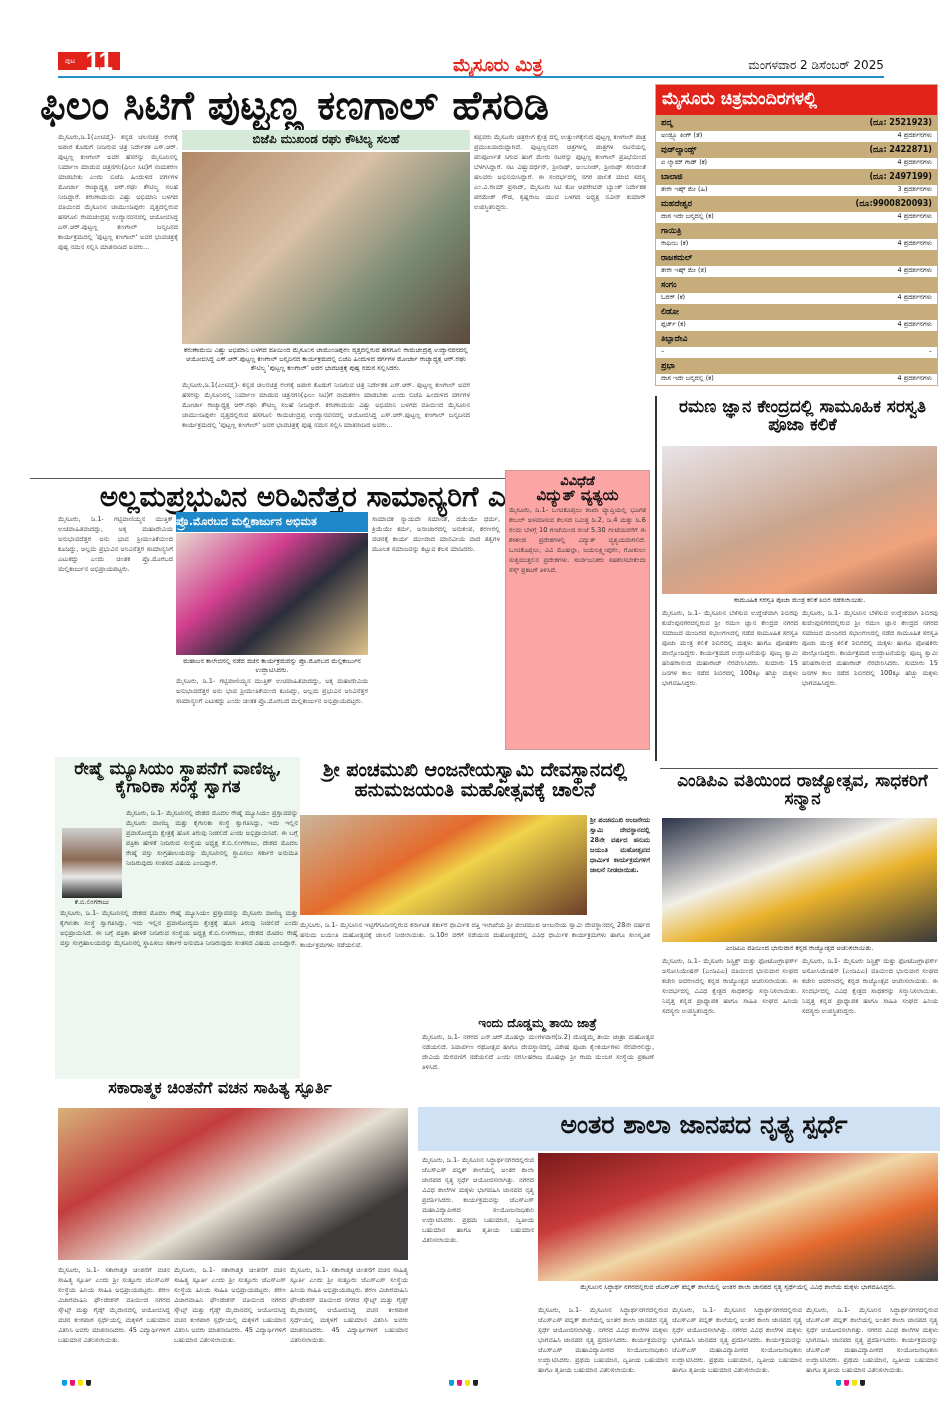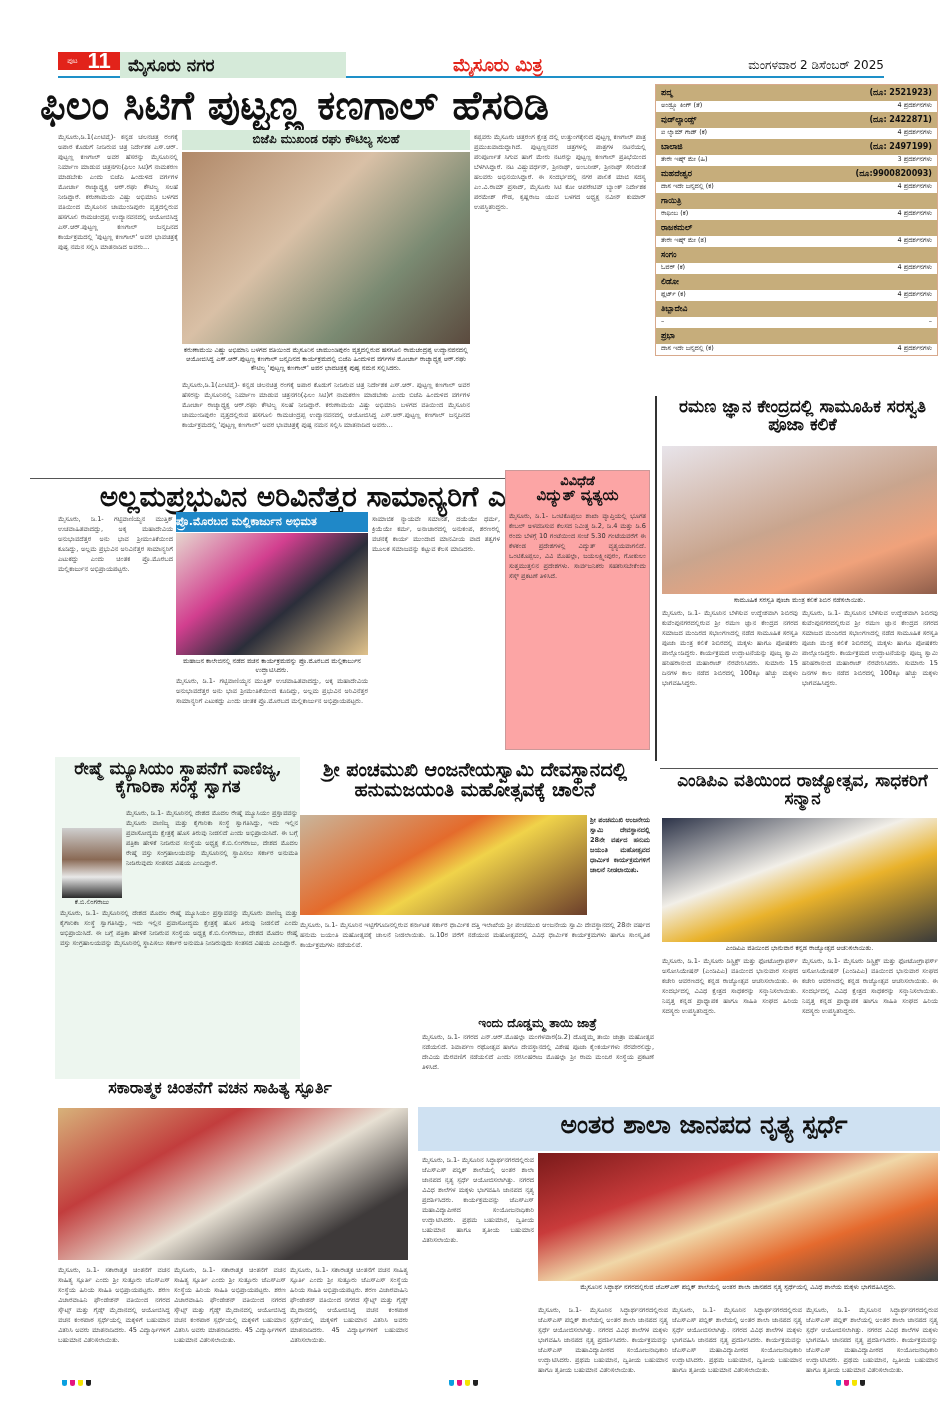--- a/index.html
+++ b/index.html
@@ -1,20 +1,20 @@
 <!DOCTYPE html>
 <html><head>
 <meta charset="utf-8">
 <style>
 *{box-sizing:border-box;margin:0;padding:0}
 body{width:945px;height:1424px;background:#fff;font-family:"DejaVu Sans",sans-serif;color:#111;position:relative;overflow:hidden}
 .abs{position:absolute}
 .mast{left:58px;top:52px;width:826px;height:26px;border-bottom:2px solid #1e90c8}
 .pg{position:absolute;left:0;top:0;width:62px;height:18px;background:#e2231a;color:#fff;display:flex;align-items:center;justify-content:center;gap:10px}
-.pg .lbl{font-size:7px}.pg .num{font-size:22px;font-weight:bold;font-family:"Liberation Sans",sans-serif}
+.pg .lbl{font-size:7px}.pg .num{font-size:26px;font-weight:bold;font-family:"Liberation Sans",sans-serif}
 .sect{position:absolute;left:62px;top:0;width:226px;height:26px;background:#d5ead9;font-size:17px;font-weight:bold;padding-left:8px;line-height:26px}
 .brand{position:absolute;left:350px;top:0;width:180px;text-align:center;color:#e2231a;font-size:18px;font-weight:bold;line-height:26px;font-family:"DejaVu Serif",serif}
 .date{position:absolute;right:0;top:0;font-size:12px;line-height:26px}
 .headline{font-weight:bold;font-family:"DejaVu Serif",serif;color:#111;line-height:1.05}
 .txt{font-size:6.6px;line-height:10px;color:#333;text-align:justify;overflow:hidden}
 .photo{background:linear-gradient(135deg,#b08868,#d9c0a6 40%,#7a8a72 70%,#5b4a3e);overflow:hidden}
 .cap{font-size:6.5px;line-height:9px;text-align:center;color:#222}
 .sub{background:#d5ead9;text-align:center;font-weight:bold;font-size:12px;line-height:18px}
 .bluebar{background:#1f88c8;color:#fff;font-weight:bold;}
 .rule{background:#555}
@@ -27,34 +27,34 @@
 .cmyk span{width:5px;height:6px;border-radius:0 0 3px 3px}
 </style>
 </head>
 <body>
 
 <div class="abs mast">
   <div class="pg">
     <span class="lbl">ಪುಟ</span>
     <span class="num">11</span>
   </div>
-  <div class="sect">ಮೈಸೂರು ನಗರ</div>
   <div class="brand">ಮೈಸೂರು ಮಿತ್ರ</div>
   <div class="date">ಮಂಗಳವಾರ 2 ಡಿಸೆಂಬರ್ 2025</div>
 </div>
 
 <div class="abs headline" style="left:40px;top:84px;width:610px;font-size:40px;text-align:left">ಫಿಲಂ ಸಿಟಿಗೆ ಪುಟ್ಟಣ್ಣ ಕಣಗಾಲ್ ಹೆಸರಿಡಿ</div>
 <div class="abs txt" style="left:58px;top:132px;width:120px;height:330px">ಮೈಸೂರು,ಡಿ.1(ಎಂಟಿವೈ)- ಕನ್ನಡ ಚಲನಚಿತ್ರ ರಂಗಕ್ಕೆ ಅಪಾರ ಕೊಡುಗೆ ನೀಡಿರುವ ಚಿತ್ರ ನಿರ್ದೇಶಕ ಎಸ್.ಆರ್. ಪುಟ್ಟಣ್ಣ ಕಣಗಾಲ್ ಅವರ ಹೆಸರನ್ನು ಮೈಸೂರಿನಲ್ಲಿ ನಿರ್ಮಾಣ ಮಾಡುವ ಚಿತ್ರನಗರಿ(ಫಿಲಂ ಸಿಟಿ)ಗೆ ನಾಮಕರಣ ಮಾಡಬೇಕು ಎಂದು ಬಿಜೆಪಿ ಹಿಂದುಳಿದ ವರ್ಗಗಳ ಮೋರ್ಚಾ ರಾಜ್ಯಾಧ್ಯಕ್ಷ ಆರ್.ರಘು ಕೌಟಿಲ್ಯ ಸಲಹೆ ನೀಡಿದ್ದಾರೆ. ಕರುಣಾಮಯಿ ವಿಷ್ಣು ಅಭಿಮಾನಿ ಬಳಗದ ವತಿಯಿಂದ ಮೈಸೂರಿನ ಚಾಮುಂಡಿಪುರಂ ವೃತ್ತದಲ್ಲಿರುವ ಹಸಗೂಲಿ ರಾಮಚಂದ್ರಪ್ಪ ಉದ್ಯಾನವನದಲ್ಲಿ ಆಯೋಜಿಸಿದ್ದ ಎಸ್.ಆರ್.ಪುಟ್ಟಣ್ಣ ಕಣಗಾಲ್ ಜನ್ಮದಿನದ ಕಾರ್ಯಕ್ರಮದಲ್ಲಿ 'ಪುಟ್ಟಣ್ಣ ಕಣಗಾಲ್' ಅವರ ಭಾವಚಿತ್ರಕ್ಕೆ ಪುಷ್ಪ ನಮನ ಸಲ್ಲಿಸಿ ಮಾತನಾಡಿದ ಅವರು...</div>
 <div class="abs sub" style="left:182px;top:130px;width:288px;height:20px">ಬಿಜೆಪಿ ಮುಖಂಡ ರಘು ಕೌಟಿಲ್ಯ ಸಲಹೆ</div>
 <div class="abs photo" style="left:182px;top:152px;width:288px;height:192px"></div>
 <div class="abs cap" style="left:182px;top:346px;width:288px;height:30px">ಕರುಣಾಮಯಿ ವಿಷ್ಣು ಅಭಿಮಾನಿ ಬಳಗದ ವತಿಯಿಂದ ಮೈಸೂರಿನ ಚಾಮುಂಡಿಪುರಂ ವೃತ್ತದಲ್ಲಿರುವ ಹಸಗೂಲಿ ರಾಮಚಂದ್ರಪ್ಪ ಉದ್ಯಾನವನದಲ್ಲಿ ಆಯೋಜಿಸಿದ್ದ ಎಸ್.ಆರ್.ಪುಟ್ಟಣ್ಣ ಕಣಗಾಲ್ ಜನ್ಮದಿನದ ಕಾರ್ಯಕ್ರಮದಲ್ಲಿ ಬಿಜೆಪಿ ಹಿಂದುಳಿದ ವರ್ಗಗಳ ಮೋರ್ಚಾ ರಾಜ್ಯಾಧ್ಯಕ್ಷ ಆರ್.ರಘು ಕೌಟಿಲ್ಯ 'ಪುಟ್ಟಣ್ಣ ಕಣಗಾಲ್' ಅವರ ಭಾವಚಿತ್ರಕ್ಕೆ ಪುಷ್ಪ ನಮನ ಸಲ್ಲಿಸಿದರು.</div>
 <div class="abs txt" style="left:474px;top:132px;width:172px;height:330px">ಕಪ್ಪವರು ಮೈಸೂರು ಚಿತ್ರರಂಗ ಕ್ಷೇತ್ರ ದಲ್ಲಿ ಉತ್ತುಂಗಕ್ಕೇರಿದ ಪುಟ್ಟಣ್ಣ ಕಣಗಾಲ್ ಪಾತ್ರ ಪ್ರಮುಖವಾದುದ್ದಾಗಿದೆ. ಪುಟ್ಟಣ್ಣನವರ ಚಿತ್ರಗಳಲ್ಲಿ ಪಾತ್ರಗಳ ನಟನೆಯಲ್ಲಿ ಪರಿಪೂರ್ಣತೆ ಸಿಗುವ ಹಾಗೆ ಮೇರು ನಟರನ್ನು ಪುಟ್ಟಣ್ಣ ಕಣಗಾಲ್ ಪ್ರತಿಭೆಯಿಂದ ಬೆಳಗಿಸಿದ್ದಾರೆ. ನಟ ವಿಷ್ಣುವರ್ಧನ್, ಶ್ರೀನಾಥ್, ಅಂಬರೀಶ್, ಶ್ರೀನಾಥ್ ಸೇರಿದಂತೆ ಹಲವರು ಅಭಿನಯಿಸಿದ್ದಾರೆ. ಈ ಸಂದರ್ಭದಲ್ಲಿ ನಗರ ಪಾಲಿಕೆ ಮಾಜಿ ಸದಸ್ಯ ಎಂ.ವಿ.ರಾಮ್ ಪ್ರಸಾದ್, ಮೈಸೂರು ಸಿಟಿ ಕೋ ಆಪರೇಟಿವ್ ಬ್ಯಾಂಕ್ ನಿರ್ದೇಶಕ ಪರಮೇಶ್ ಗೌಡ, ಕೃಷ್ಣರಾಜ ಯುವ ಬಳಗದ ಅಧ್ಯಕ್ಷ ನವೀನ್ ಕುಮಾರ್ ಉಪಸ್ಥಿತರಿದ್ದರು.</div>
 <div class="abs txt" style="left:182px;top:380px;width:288px;height:82px">ಮೈಸೂರು,ಡಿ.1(ಎಂಟಿವೈ)- ಕನ್ನಡ ಚಲನಚಿತ್ರ ರಂಗಕ್ಕೆ ಅಪಾರ ಕೊಡುಗೆ ನೀಡಿರುವ ಚಿತ್ರ ನಿರ್ದೇಶಕ ಎಸ್.ಆರ್. ಪುಟ್ಟಣ್ಣ ಕಣಗಾಲ್ ಅವರ ಹೆಸರನ್ನು ಮೈಸೂರಿನಲ್ಲಿ ನಿರ್ಮಾಣ ಮಾಡುವ ಚಿತ್ರನಗರಿ(ಫಿಲಂ ಸಿಟಿ)ಗೆ ನಾಮಕರಣ ಮಾಡಬೇಕು ಎಂದು ಬಿಜೆಪಿ ಹಿಂದುಳಿದ ವರ್ಗಗಳ ಮೋರ್ಚಾ ರಾಜ್ಯಾಧ್ಯಕ್ಷ ಆರ್.ರಘು ಕೌಟಿಲ್ಯ ಸಲಹೆ ನೀಡಿದ್ದಾರೆ. ಕರುಣಾಮಯಿ ವಿಷ್ಣು ಅಭಿಮಾನಿ ಬಳಗದ ವತಿಯಿಂದ ಮೈಸೂರಿನ ಚಾಮುಂಡಿಪುರಂ ವೃತ್ತದಲ್ಲಿರುವ ಹಸಗೂಲಿ ರಾಮಚಂದ್ರಪ್ಪ ಉದ್ಯಾನವನದಲ್ಲಿ ಆಯೋಜಿಸಿದ್ದ ಎಸ್.ಆರ್.ಪುಟ್ಟಣ್ಣ ಕಣಗಾಲ್ ಜನ್ಮದಿನದ ಕಾರ್ಯಕ್ರಮದಲ್ಲಿ 'ಪುಟ್ಟಣ್ಣ ಕಣಗಾಲ್' ಅವರ ಭಾವಚಿತ್ರಕ್ಕೆ ಪುಷ್ಪ ನಮನ ಸಲ್ಲಿಸಿ ಮಾತನಾಡಿದ ಅವರು...</div>
 
 <div class="abs tbl">
+  <div class="ttl">ಮೈಸೂರು ಚಿತ್ರಮಂದಿರಗಳಲ್ಲಿ</div>
   <div id="theatre-rows">
       <div class="th">
         <span>ಪದ್ಮ</span>
         <span>(ದೂ: 2521923)</span>
       </div>
       <div class="tr">
         <span>ಅಂಡ್ರ್ಯೂ ಕಿಂಗ್ (ತೆ)</span>
         <span>4 ಪ್ರದರ್ಶನಗಳು</span>
       </div>
       <div class="th">
@@ -143,21 +143,21 @@
 <div class="abs headline" style="left:30px;top:482px;width:615px;font-size:28px;text-align:center">ಅಲ್ಲಮಪ್ರಭುವಿನ ಅರಿವಿನೆತ್ತರ ಸಾಮಾನ್ಯರಿಗೆ ಎಟುಕದ್ದು</div>
 <div class="abs txt" style="left:58px;top:514px;width:115px;height:240px">ಮೈಸೂರು, ಡಿ.1- ಗಟ್ಟಿವಾಣಿಯ್ಯನ ಮುತ್ತಿಕ್ ಉಚವಾಹಿತವಾದದ್ದು, ಅಕ್ಕ ಮಹಾದೇವಿಯ ಅನುಭಾವದೆತ್ತರ ಅನು ಭಾವ ಶ್ರೀಮಂತಿಕೆಯಿಂದ ಕೂಡಿದ್ದು, ಅಲ್ಲಮ ಪ್ರಭುವಿನ ಅರಿವಿನೆತ್ತರ ಸಾಮಾನ್ಯರಿಗೆ ಎಟುಕದ್ದು ಎಂದು ಚಿಂತಕ ಪ್ರೊ.ಮೊರಬದ ಮಲ್ಲಿಕಾರ್ಜುನ ಅಭಿಪ್ರಾಯಪಟ್ಟರು.</div>
 <div class="abs bluebar" style="left:176px;top:512px;width:192px;height:20px;font-size:11px;line-height:20px">ಪ್ರೊ.ಮೊರಬದ ಮಲ್ಲಿಕಾರ್ಜುನ ಅಭಿಮತ</div>
 <div class="abs photo" style="left:176px;top:533px;width:192px;height:122px;background:linear-gradient(140deg,#e6d7cf,#d23f8f 35%,#2b2e3a 60%,#e0c28b)"></div>
 <div class="abs cap" style="left:176px;top:657px;width:192px">ಮಹಾಜನ ಕಾಲೇಜಿನಲ್ಲಿ ನಡೆದ ವಚನ ಕಾರ್ಯಕ್ರಮವನ್ನು ಪ್ರೊ.ಮೊರಬದ ಮಲ್ಲಿಕಾರ್ಜುನ ಉದ್ಘಾಟಿಸಿದರು.</div>
 <div class="abs txt" style="left:176px;top:676px;width:192px;height:78px">ಮೈಸೂರು, ಡಿ.1- ಗಟ್ಟಿವಾಣಿಯ್ಯನ ಮುತ್ತಿಕ್ ಉಚವಾಹಿತವಾದದ್ದು, ಅಕ್ಕ ಮಹಾದೇವಿಯ ಅನುಭಾವದೆತ್ತರ ಅನು ಭಾವ ಶ್ರೀಮಂತಿಕೆಯಿಂದ ಕೂಡಿದ್ದು, ಅಲ್ಲಮ ಪ್ರಭುವಿನ ಅರಿವಿನೆತ್ತರ ಸಾಮಾನ್ಯರಿಗೆ ಎಟುಕದ್ದು ಎಂದು ಚಿಂತಕ ಪ್ರೊ.ಮೊರಬದ ಮಲ್ಲಿಕಾರ್ಜುನ ಅಭಿಪ್ರಾಯಪಟ್ಟರು.</div>
 <div class="abs txt" style="left:372px;top:514px;width:128px;height:240px">ಸಾಮಾಜಿಕ ನ್ಯಾಯವೇ ಸಮಾನತೆ, ದಯೆಯೇ ಧರ್ಮ, ಕ್ರಿಯೆಯೇ ಕರ್ಮ, ಅನಾಚಾರದಲ್ಲಿ ಅನುಕಂಪ, ಶರಣರಲ್ಲಿ ವಚನಕ್ಕೆ ಕಾರ್ಯ ಮುಂದಾದ ಮಾನವೀಯ ವಾದ ತತ್ವಗಳ ಮೂಲಕ ಸಮಾಜವನ್ನು ಕಟ್ಟುವ ಕೆಲಸ ಮಾಡಿದರು.</div>
 
 <div class="abs pinkbox" style="left:505px;top:470px;width:145px;height:280px;padding:3px">
   <div class="headline" style="font-size:13px;text-align:center">ವಿವಿಧೆಡೆ</div>
-  <div class="headline" style="font-size:15px;text-align:center;margin-bottom:8px">ವಿದ್ಯುತ್ ವ್ಯತ್ಯಯ</div>
+  <div class="headline" style="font-size:15px;text-align:center;margin-bottom:2px">ವಿದ್ಯುತ್ ವ್ಯತ್ಯಯ</div>
   <div class="txt" style="height:220px">ಮೈಸೂರು, ಡಿ.1- ಒಂಟಿಕೊಪ್ಪಲು ಶಾಖಾ ವ್ಯಾಪ್ತಿಯಲ್ಲಿ ಭೂಗತ ಕೇಬಲ್ ಅಳವಡಿಸುವ ಕೆಲಸದ ನಿಮಿತ್ತ ಡಿ.2, ಡಿ.4 ಮತ್ತು ಡಿ.6 ರಂದು ಬೆಳಗ್ಗೆ 10 ಗಂಟೆಯಿಂದ ಸಂಜೆ 5.30 ಗಂಟೆಯವರೆಗೆ ಈ ಕೆಳಕಂಡ ಪ್ರದೇಶಗಳಲ್ಲಿ ವಿದ್ಯುತ್ ವ್ಯತ್ಯಯವಾಗಲಿದೆ. ಒಂಟಿಕೊಪ್ಪಲು, ವಿವಿ ಮೊಹಲ್ಲಾ, ಜಯಲಕ್ಷ್ಮೀಪುರಂ, ಗೋಕುಲಂ ಸುತ್ತಮುತ್ತಲಿನ ಪ್ರದೇಶಗಳು. ಸಾರ್ವಜನಿಕರು ಸಹಕರಿಸಬೇಕೆಂದು ಸೆಸ್ಕ್ ಪ್ರಕಟಣೆ ತಿಳಿಸಿದೆ.</div>
 </div>
 
 <div class="abs" style="left:55px;top:757px;width:245px;height:322px;background:#edf6ef"></div>
 <div class="abs headline" style="left:58px;top:760px;width:240px;font-size:17px;text-align:center">ರೇಷ್ಮೆ ಮ್ಯೂಸಿಯಂ ಸ್ಥಾಪನೆಗೆ ವಾಣಿಜ್ಯ, ಕೈಗಾರಿಕಾ ಸಂಸ್ಥೆ ಸ್ವಾಗತ</div>
 <div class="abs photo" style="left:62px;top:828px;width:60px;height:70px;background:linear-gradient(#cfcfcf,#8a6a55 45%,#e8e8e8 70%,#2a2a2a)"></div>
 <div class="abs cap" style="left:62px;top:898px;width:60px">ಕೆ.ಬಿ.ಲಿಂಗರಾಜು</div>
 <div class="abs txt" style="left:126px;top:808px;width:172px;height:92px">ಮೈಸೂರು, ಡಿ.1- ಮೈಸೂರಿನಲ್ಲಿ ದೇಶದ ಮೊದಲ ರೇಷ್ಮೆ ಮ್ಯೂಸಿಯಂ ಪ್ರಸ್ತಾವವನ್ನು ಮೈಸೂರು ವಾಣಿಜ್ಯ ಮತ್ತು ಕೈಗಾರಿಕಾ ಸಂಸ್ಥೆ ಸ್ವಾಗತಿಸಿದ್ದು, ಇದು ಇಲ್ಲಿನ ಪ್ರವಾಸೋದ್ಯಮ ಕ್ಷೇತ್ರಕ್ಕೆ ಹೊಸ ತಿರುವು ನೀಡಲಿದೆ ಎಂದು ಅಭಿಪ್ರಾಯಿಸಿದೆ. ಈ ಬಗ್ಗೆ ಪತ್ರಿಕಾ ಹೇಳಿಕೆ ನೀಡಿರುವ ಸಂಸ್ಥೆಯ ಅಧ್ಯಕ್ಷ ಕೆ.ಬಿ.ಲಿಂಗರಾಜು, ದೇಶದ ಮೊದಲ ರೇಷ್ಮೆ ವಸ್ತು ಸಂಗ್ರಹಾಲಯವನ್ನು ಮೈಸೂರಿನಲ್ಲಿ ಸ್ಥಾಪಿಸಲು ಸರ್ಕಾರ ಅನುಮತಿ ನೀಡಿರುವುದು ಸಂತಸದ ವಿಷಯ ಎಂದಿದ್ದಾರೆ.</div>
 <div class="abs txt" style="left:60px;top:908px;width:238px;height:168px">ಮೈಸೂರು, ಡಿ.1- ಮೈಸೂರಿನಲ್ಲಿ ದೇಶದ ಮೊದಲ ರೇಷ್ಮೆ ಮ್ಯೂಸಿಯಂ ಪ್ರಸ್ತಾವವನ್ನು ಮೈಸೂರು ವಾಣಿಜ್ಯ ಮತ್ತು ಕೈಗಾರಿಕಾ ಸಂಸ್ಥೆ ಸ್ವಾಗತಿಸಿದ್ದು, ಇದು ಇಲ್ಲಿನ ಪ್ರವಾಸೋದ್ಯಮ ಕ್ಷೇತ್ರಕ್ಕೆ ಹೊಸ ತಿರುವು ನೀಡಲಿದೆ ಎಂದು ಅಭಿಪ್ರಾಯಿಸಿದೆ. ಈ ಬಗ್ಗೆ ಪತ್ರಿಕಾ ಹೇಳಿಕೆ ನೀಡಿರುವ ಸಂಸ್ಥೆಯ ಅಧ್ಯಕ್ಷ ಕೆ.ಬಿ.ಲಿಂಗರಾಜು, ದೇಶದ ಮೊದಲ ರೇಷ್ಮೆ ವಸ್ತು ಸಂಗ್ರಹಾಲಯವನ್ನು ಮೈಸೂರಿನಲ್ಲಿ ಸ್ಥಾಪಿಸಲು ಸರ್ಕಾರ ಅನುಮತಿ ನೀಡಿರುವುದು ಸಂತಸದ ವಿಷಯ ಎಂದಿದ್ದಾರೆ.</div>
 

